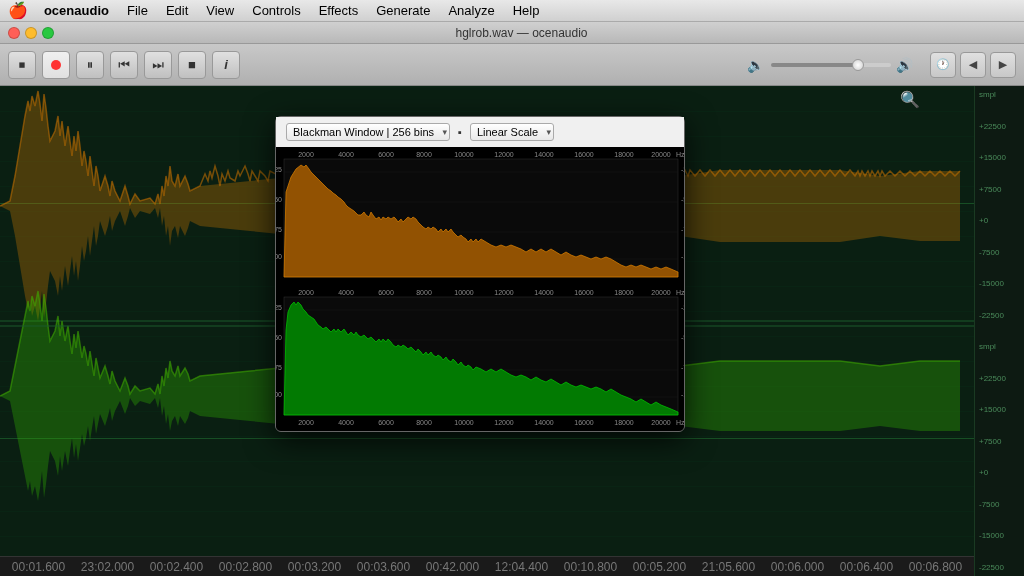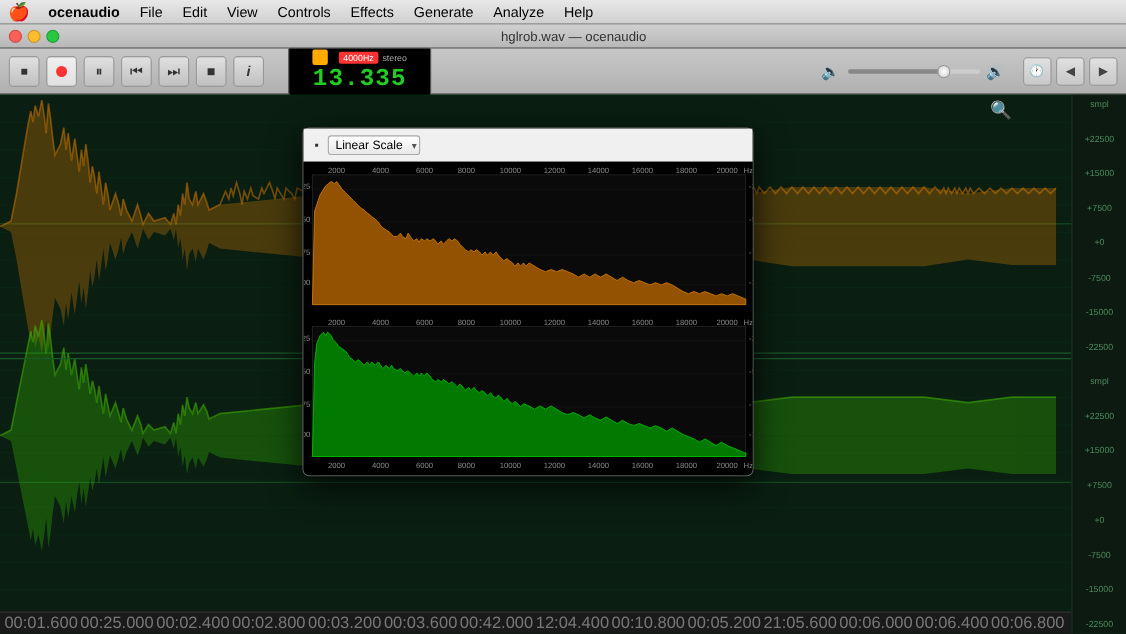--- a/index.html
+++ b/index.html
@@ -197,38 +197,38 @@
       background: #1a1a1a;
       display: flex;
       align-items: center;
       font-size: 9px;
       color: #888;
       padding: 0 4px;
       border-top: 1px solid #333;
     }
     .time-tick {
       flex: 1;
-      text-align: left;
-      font-size: 15px;
+      text-align: center;
+      font-size: 12px;
       color: #777;
     }
 
     
     #right-scale {
       width: 50px;
       background: #0d1a12;
       border-left: 1px solid #1a3a22;
       display: flex;
       flex-direction: column;
       justify-content: space-between;
       padding: 4px 4px;
       font-size: 8px;
       color: #4a8a5a;
     }
-    .scale-row { text-align: center; }
+    .scale-row { text-align: left; }
 
     
     #zoom-icon {
       position: absolute;
       top: 4px;
       right: 54px;
       font-size: 16px;
       color: #888;
       cursor: pointer;
     }
@@ -337,28 +337,20 @@
   <div class="tb-btn">⏹</div>
   <div class="tb-btn record">
     <div class="dot"></div>
   </div>
   <div class="tb-btn">⏸</div>
   <div class="tb-btn">⏮</div>
   <div class="tb-btn">⏭</div>
   <div class="tb-btn">■</div>
   <div class="tb-btn" style="font-style:italic; font-weight:bold;">i</div>
 
-  <div id="time-display">
-    <div class="time-header">
-      <div class="time-icon"></div>
-      <span class="time-mode">4000Hz</span>
-      <span class="stereo-label">stereo</span>
-    </div>
-    <div class="time-value">13.335</div>
-  </div>
 
   <div id="volume-area">
     <span class="vol-icon">🔈</span>
     <div class="vol-slider">
       <div class="vol-thumb"></div>
     </div>
     <span class="vol-icon">🔊</span>
   </div>
 
   <div class="tb-right">
@@ -477,21 +469,21 @@
           L640,342 L680,340 L720,345 L760,345 L800,345 L840,345 L880,340 L920,345 L960,345
           L960,310 L0,310 Z
         " fill="rgba(50,180,0,0.5)" opacity="0.7"></path>
       </g>
 
       <line x1="0" y1="240" x2="100%" y2="240" stroke="#1a5a2a" stroke-width="1"></line>
     </svg>
 
     <div id="timeline">
       <span class="time-tick">00:01.600</span>
-      <span class="time-tick">00:25.000</span>
+      <span class="time-tick">23:02.000</span>
       <span class="time-tick">00:02.400</span>
       <span class="time-tick">00:02.800</span>
       <span class="time-tick">00:03.200</span>
       <span class="time-tick">00:03.600</span>
       <span class="time-tick">00:42.000</span>
       <span class="time-tick">12:04.400</span>
       <span class="time-tick">00:10.800</span>
       <span class="time-tick">00:05.200</span>
       <span class="time-tick">21:05.600</span>
       <span class="time-tick">00:06.000</span>
@@ -516,20 +508,25 @@
     <div class="scale-row">+15000</div>
     <div class="scale-row">+7500</div>
     <div class="scale-row">+0</div>
     <div class="scale-row">-7500</div>
     <div class="scale-row">-15000</div>
     <div class="scale-row">-22500</div>
   </div>
 
   <div id="fft-window">
     <div id="fft-controls">
+      <div class="fft-select-wrap">
+        <select class="fft-select">
+          <option>Blackman Window | 256 bins</option>
+        </select>
+      </div>
       <span>▪</span>
       <div class="fft-select-wrap">
         <select class="fft-select">
           <option>Linear Scale</option>
         </select>
       </div>
     </div>
     <div id="fft-chart-area">
       <svg width="410" height="280" xmlns="http://www.w3.org/2000/svg">
 

